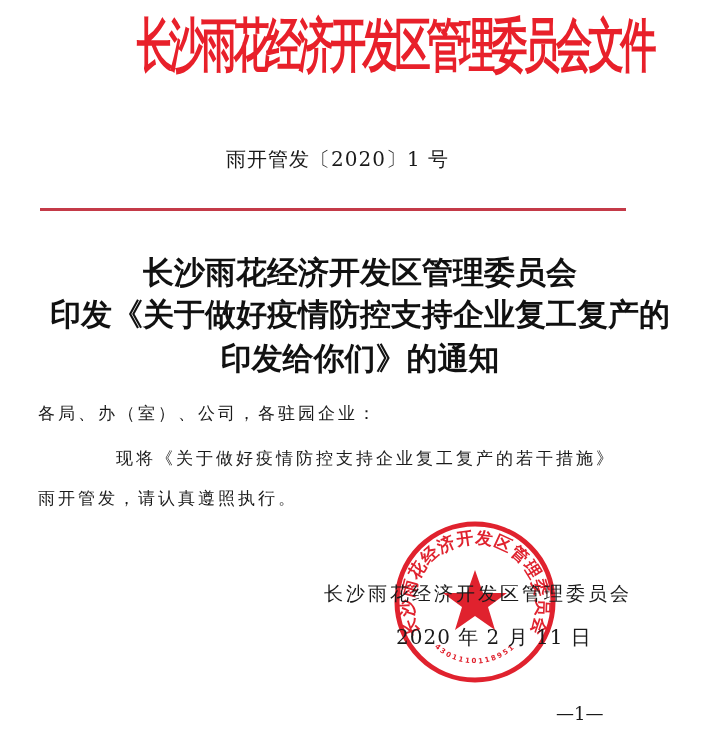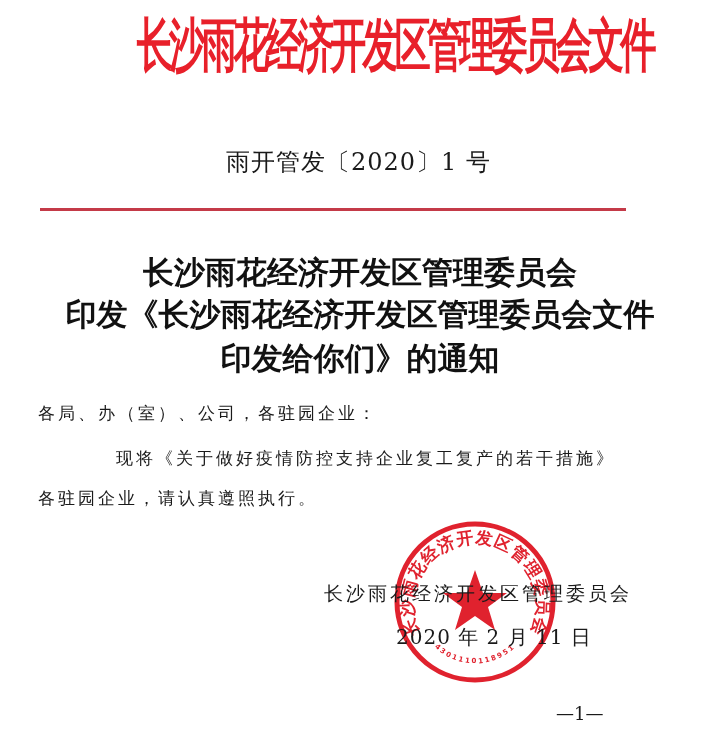--- a/index.html
+++ b/index.html
@@ -3,21 +3,21 @@
 <meta charset="utf-8">
 <style>
   html, body { margin:0; padding:0; background:#ffffff; }
   body { width:720px; height:749px; position:relative; overflow:hidden;
          font-family:"DejaVu Serif", "Liberation Serif", serif; color:#1a1a1a; }
   .abs { position:absolute; }
   .masthead { left:0; top:4px; width:720px; text-align:center;
     font-family:"DejaVu Serif", serif; font-weight:bold; color:#e8202a;
     font-size:58px; line-height:82px; letter-spacing:-6px;
     transform:scaleX(0.62); transform-origin:50% 50%; white-space:nowrap; }
-  .docno { left:226px; top:146px; font-size:24px; letter-spacing:1px; white-space:nowrap;text-align:center; }
+  .docno { left:226px; top:146px; font-size:20px; letter-spacing:1px; white-space:nowrap;text-align:center; }
   .rule { left:40px; top:208px; width:586px; height:3px; background:#c43a48; }
   .title { left:0; width:720px; text-align:center; font-weight:bold;
     font-size:31px; line-height:44px; white-space:nowrap; color:#111; }
   .t1 { top:250px; }
   .t2 { top:292px; }
   .t3 { top:336px; }
   .body-line { font-size:17px; letter-spacing:3px; white-space:nowrap; }
   .salute { left:38px; top:402px; }
   .p1 { left:80px; top:447px;margin-left:36px; }
   .p2 { left:38px; top:487px; }
@@ -29,26 +29,26 @@
 </head>
 <body>
 
 <div class="abs masthead">长沙雨花经济开发区管理委员会文件</div>
 
 <div class="abs docno">雨开管发〔2020〕1 号</div>
 
 <div class="abs rule"></div>
 
 <div class="abs title t1">长沙雨花经济开发区管理委员会</div>
-<div class="abs title t2">印发《长沙雨花经济开发区管理委员会文件</div>
+<div class="abs title t2">印发《关于做好疫情防控支持企业复工复产的</div>
 <div class="abs title t3">印发给你们》的通知</div>
 
 <div class="abs body-line salute">各局、办（室）、公司，各驻园企业：</div>
 <div class="abs body-line p1">现将《关于做好疫情防控支持企业复工复产的若干措施》</div>
-<div class="abs body-line p2">各驻园企业，请认真遵照执行。</div>
+<div class="abs body-line p2">雨开管发，请认真遵照执行。</div>
 
 <svg class="abs seal" viewBox="0 0 164 164">
   <defs>
     <path id="sealArc" d="M 26 112 A 62 62 0 1 1 138 112"></path>
     <path id="codeArc" d="M 34 118 A 58 58 0 0 0 130 118"></path>
   </defs>
   <circle cx="82" cy="82" r="78" fill="none" stroke="#e0222e" stroke-width="5"></circle>
   <text font-family="DejaVu Sans, sans-serif" font-weight="bold" font-size="17" fill="#e0222e" letter-spacing="1">
     <textPath href="#sealArc" startOffset="50%" text-anchor="middle">长沙雨花经济开发区管理委员会</textPath>
   </text>

